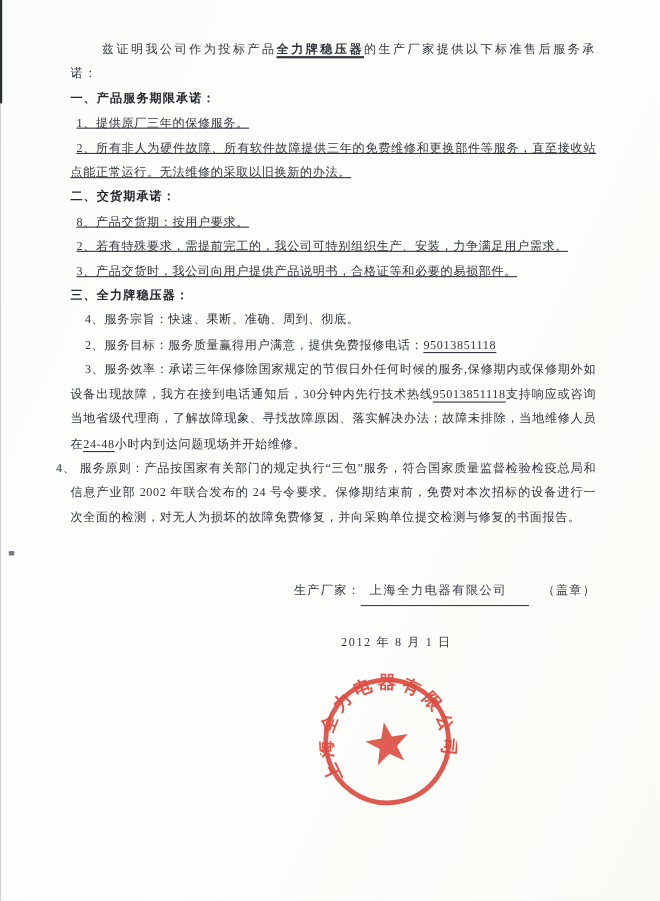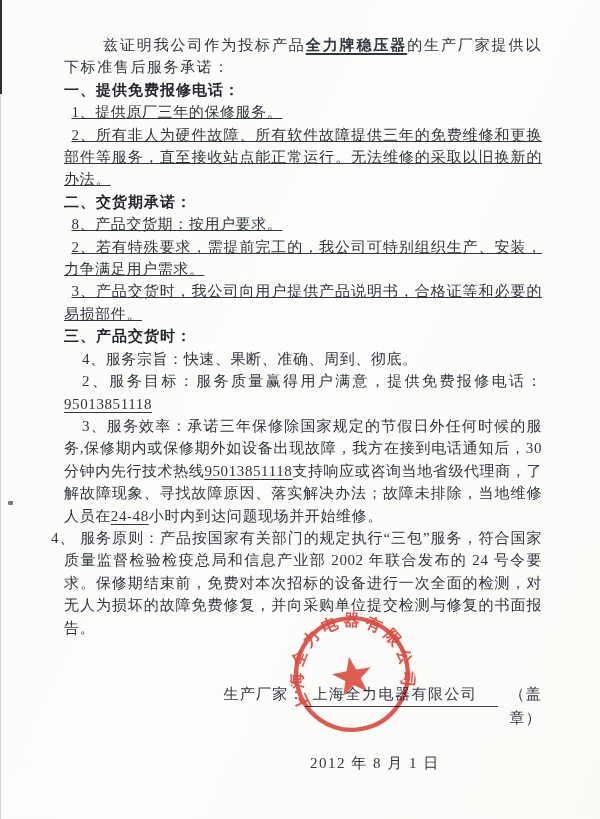--- a/index.html
+++ b/index.html
@@ -12,21 +12,21 @@
   }
   
   .scan-edge-left{position:absolute;left:0;top:0;width:1px;height:100%;background:rgba(110,115,112,0.28);}
   .scan-corner-strip{position:absolute;left:0;top:0;width:2px;height:94px;background:#2e302d;}
   .scan-speck{position:absolute;left:8px;top:501px;width:5px;height:4px;background:#4a4e55;opacity:.75;border-radius:1px;}
   .content{position:absolute;left:64px;top:34px;width:478px;}
   .title{
     font-size:21px;font-weight:bold;text-align:center;letter-spacing:3px;
     color:#23262d;margin:0 0 27px 0;line-height:26px;
   }
-  p{margin:0;font-size:15px;line-height:22.4px;letter-spacing:.6px;text-align:justify;}
+  p{margin:0;font-size:11px;line-height:22.4px;letter-spacing:.6px;text-align:justify;}
   .intro{text-indent:2.6em;letter-spacing:1.6px;}
   .h2{font-weight:bold;color:#24272e;letter-spacing:1px;}
   .item{text-indent:.5em;text-decoration:underline;}
   .item-deep{text-indent:1.2em;}
   .p4{text-indent:-13px;}
   .product{font-weight:bold;text-decoration:underline;text-underline-offset:3px;text-decoration-thickness:1.5px;}
   .u{text-decoration:underline;text-underline-offset:3px;text-decoration-thickness:1px;}
   .sig-row{margin-top:44px;margin-left:138px;letter-spacing:1.2px;text-align:right;}
   .sig-line{
     display:inline-block;border-bottom:1.4px solid #3c414b;
@@ -48,30 +48,30 @@
 
   <div class="scan-edge-left"></div>
   <div class="scan-corner-strip"></div>
   <div class="scan-speck"></div>
 
   <div class="content">
 
 
     <p class="intro"><span>兹证明我公司作为投标产品</span><span class="product">全力牌稳压器</span><span>的生产厂家提供以下标准售后服务承诺：</span></p>
 
-    <p class="h2">一、提供免费报修电话：</p>
+    <p class="h2">一、产品服务期限承诺：</p>
     <p class="item">1、提供原厂三年的保修服务。</p>
     <p class="item">2、所有非人为硬件故障、所有软件故障提供三年的免费维修和更换部件等服务，直至接收站点能正常运行。无法维修的采取以旧换新的办法。</p>
 
     <p class="h2">二、交货期承诺：</p>
     <p class="item">8、产品交货期：按用户要求。</p>
     <p class="item">2、若有特殊要求，需提前完工的，我公司可特别组织生产、安装，力争满足用户需求。</p>
     <p class="item">3、产品交货时，我公司向用户提供产品说明书，合格证等和必要的易损部件。</p>
 
-    <p class="h2">三、产品交货时：</p>
+    <p class="h2">三、全力牌稳压器：</p>
     <p class="item-deep">4、服务宗旨：快速、果断、准确、周到、彻底。</p>
     <p class="item-deep"><span>2、服务目标：服务质量赢得用户满意，提供免费报修电话：</span><span class="u">95013851118</span></p>
     <p class="item-deep"><span>3、服务效率：承诺三年保修除国家规定的节假日外任何时候的服务,保修期内或保修期外如设备出现故障，我方在接到电话通知后，30分钟内先行技术热线</span><span class="u">95013851118</span><span>支持响应或咨询当地省级代理商，了解故障现象、寻找故障原因、落实解决办法；故障未排除，当地维修人员在</span><span class="u">24-48</span><span>小时内到达问题现场并开始维修。</span></p>
 
     <p class="p4">4、 服务原则：产品按国家有关部门的规定执行“三包”服务，符合国家质量监督检验检疫总局和信息产业部 2002 年联合发布的 24 号令要求。保修期结束前，免费对本次招标的设备进行一次全面的检测，对无人为损坏的故障免费修复，并向采购单位提交检测与修复的书面报告。</p>
 
     <p class="sig-row"><span>生产厂家：</span><span class="sig-line">上海全力电器有限公司</span><span class="seal-note">（盖章）</span></p>
 
     <p class="date-row">2012 年 8 月 1 日</p>
 

